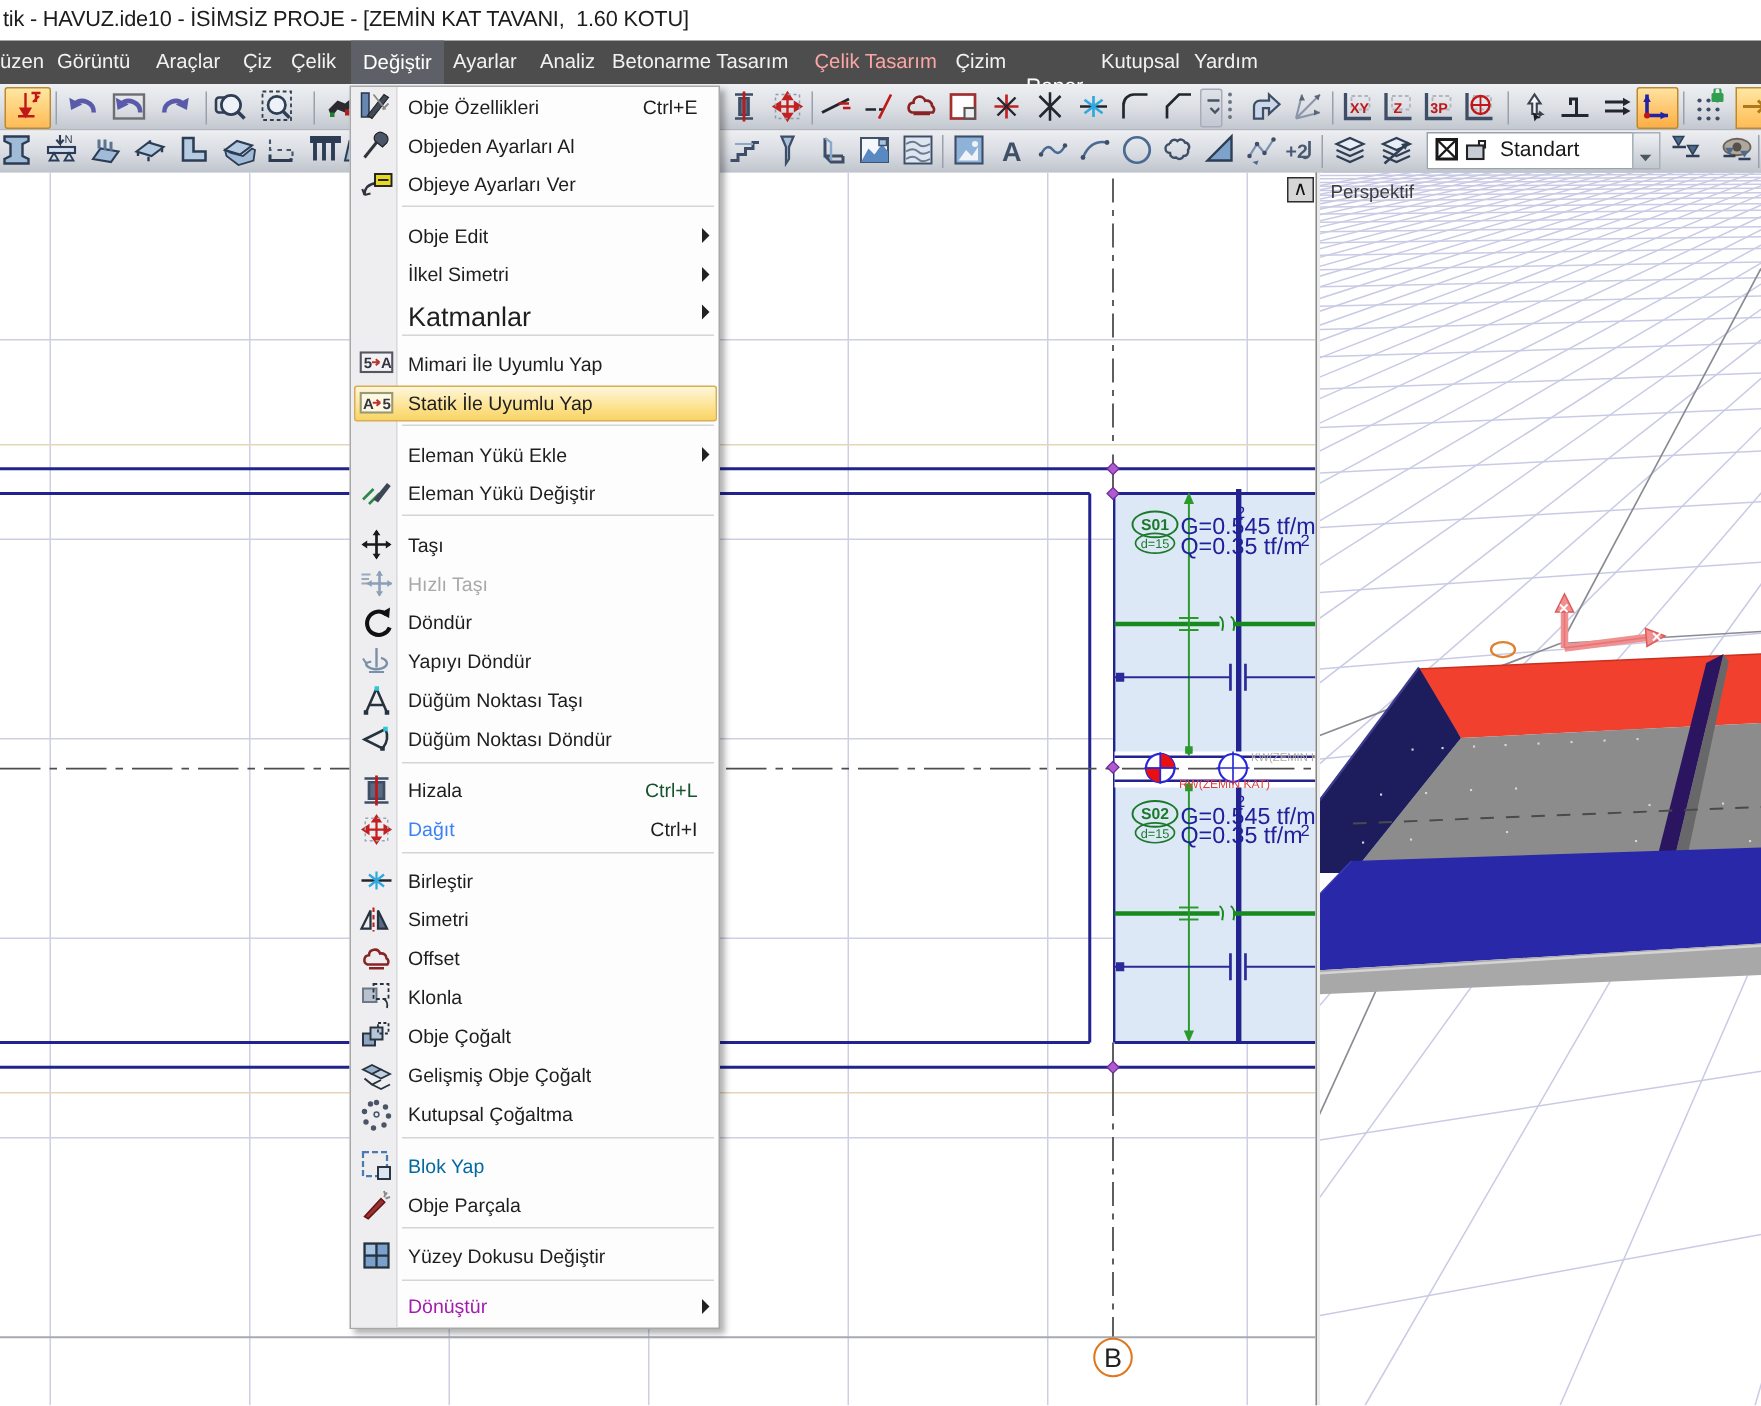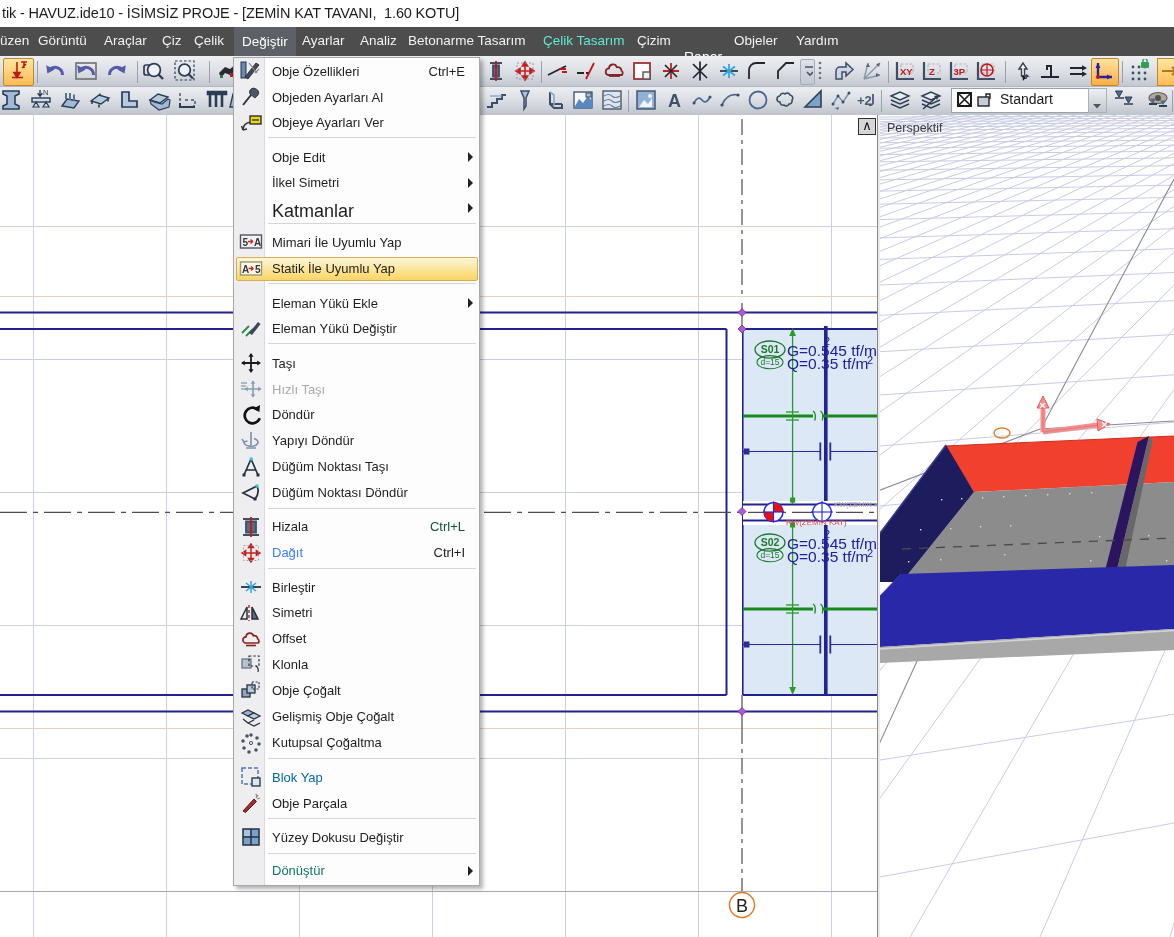--- a/index.html
+++ b/index.html
@@ -11,24 +11,24 @@
 <div class="abs" style="left:0;top:27px;width:1174px;height:41px;background:#4d4d4d">
     <span style="position:absolute;left:0px;top:6px;font-size:13.5px;color:#f2f2f2">üzen</span>
     <span style="position:absolute;left:38px;top:6px;font-size:13.5px;color:#f2f2f2">Görüntü</span>
     <span style="position:absolute;left:104px;top:6px;font-size:13.5px;color:#f2f2f2">Araçlar</span>
     <span style="position:absolute;left:162px;top:6px;font-size:13.5px;color:#f2f2f2">Çiz</span>
     <span style="position:absolute;left:194px;top:6px;font-size:13.5px;color:#f2f2f2">Çelik</span>
     <span style="position:absolute;left:234px;top:0;height:29px;padding:0 8px;background:#5d6066;display:flex;align-items:center;font-size:13.5px;color:#fff">Değiştir</span>
     <span style="position:absolute;left:302px;top:6px;font-size:13.5px;color:#f2f2f2">Ayarlar</span>
     <span style="position:absolute;left:360px;top:6px;font-size:13.5px;color:#f2f2f2">Analiz</span>
     <span style="position:absolute;left:408px;top:6px;font-size:13.5px;color:#f2f2f2">Betonarme Tasarım</span>
-    <span style="position:absolute;left:543px;top:6px;font-size:13.5px;color:#5eead4">Çelik Tasarım</span>
+    <span style="position:absolute;left:543px;top:6px;font-size:13.5px;color:#fca5a5">Çelik Tasarım</span>
     <span style="position:absolute;left:637px;top:6px;font-size:13.5px;color:#f2f2f2">Çizim</span>
     <span style="position:absolute;left:684px;top:22px;font-size:14px;color:#ffffff">Rapor</span>
-    <span style="position:absolute;left:734px;top:6px;font-size:13.5px;color:#f2f2f2">Objeler</span>
+    <span style="position:absolute;left:734px;top:6px;font-size:13.5px;color:#f2f2f2">Kutupsal</span>
     <span style="position:absolute;left:796px;top:6px;font-size:13.5px;color:#f2f2f2">Yardım</span>
   </div>
 <div class="abs" style="left:0;top:56px;width:1174px;height:30px;background:linear-gradient(#eef0f3,#dbdee3 55%,#c3c8d0);border-bottom:1px solid #b2b6be"></div>
 <div class="abs" style="left:0;top:87px;width:1174px;height:28px;background:linear-gradient(#eceef1,#d8dbe1 55%,#bfc4cc);border-bottom:1px solid #878b93"></div>
 <span style="position:absolute;left:3px;top:58px;width:29px;height:26px;background:linear-gradient(#ffe7a2,#ffbb55);border:1px solid #c08828;border-radius:2px"></span>
 <span style="position:absolute;left:6px;top:59px;width:24px;height:24px;"><svg width="24" height="24" viewBox="0 0 24 24">
       <path d="M11,3 v15 M6,18.5 h11 M11,18.5 l-3,-5 h6 z M15,3 h6 M18,3 v6 M16,9 l4,-4" stroke="#c01818" stroke-width="1.6" fill="#c01818"></path>
     </svg></span>
 <span style="position:absolute;left:37px;top:61px;width:1px;height:22px;background:#9aa0ac"></span>
 <span style="position:absolute;left:43px;top:59px;width:24px;height:24px;"><svg width="24" height="24" viewBox="0 0 24 24">
@@ -695,14 +695,14 @@
       </svg></span>
     <span style="position:absolute;left:38px;top:737.5px;font-size:13px;color:#1e1e1e;white-space:nowrap">Obje Parçala</span>
     <div style="position:absolute;left:34px;top:760.0px;width:208px;height:1px;background:#d5d5d5"></div>
     <span style="position:absolute;left:5px;top:767.0px"><svg width="24" height="24" viewBox="0 0 24 24">
         <rect x="4" y="4" width="16" height="16" fill="#7aa0cc" stroke="#26323e" stroke-width="1.5"></rect>
         <path d="M12,4 v16 M4,12 h16" stroke="#26323e" stroke-width="1.5"></path>
         <rect x="5" y="5" width="6" height="6" fill="#a8c4e0"></rect>
       </svg></span>
     <span style="position:absolute;left:38px;top:771.5px;font-size:13px;color:#1e1e1e;white-space:nowrap">Yüzey Dokusu Değiştir</span>
     <div style="position:absolute;left:34px;top:794.5px;width:208px;height:1px;background:#d5d5d5"></div>
-    <span style="position:absolute;left:38px;top:805.0px;font-size:13px;color:#0f766e;white-space:nowrap">Dönüştür</span>
+    <span style="position:absolute;left:38px;top:805.0px;font-size:13px;color:#a21caf;white-space:nowrap">Dönüştür</span>
     <span style="position:absolute;left:234px;top:807.5px;width:0;height:0;border-left:5px solid #222;border-top:5px solid transparent;border-bottom:5px solid transparent"></span>
 </div>
 </body></html>

